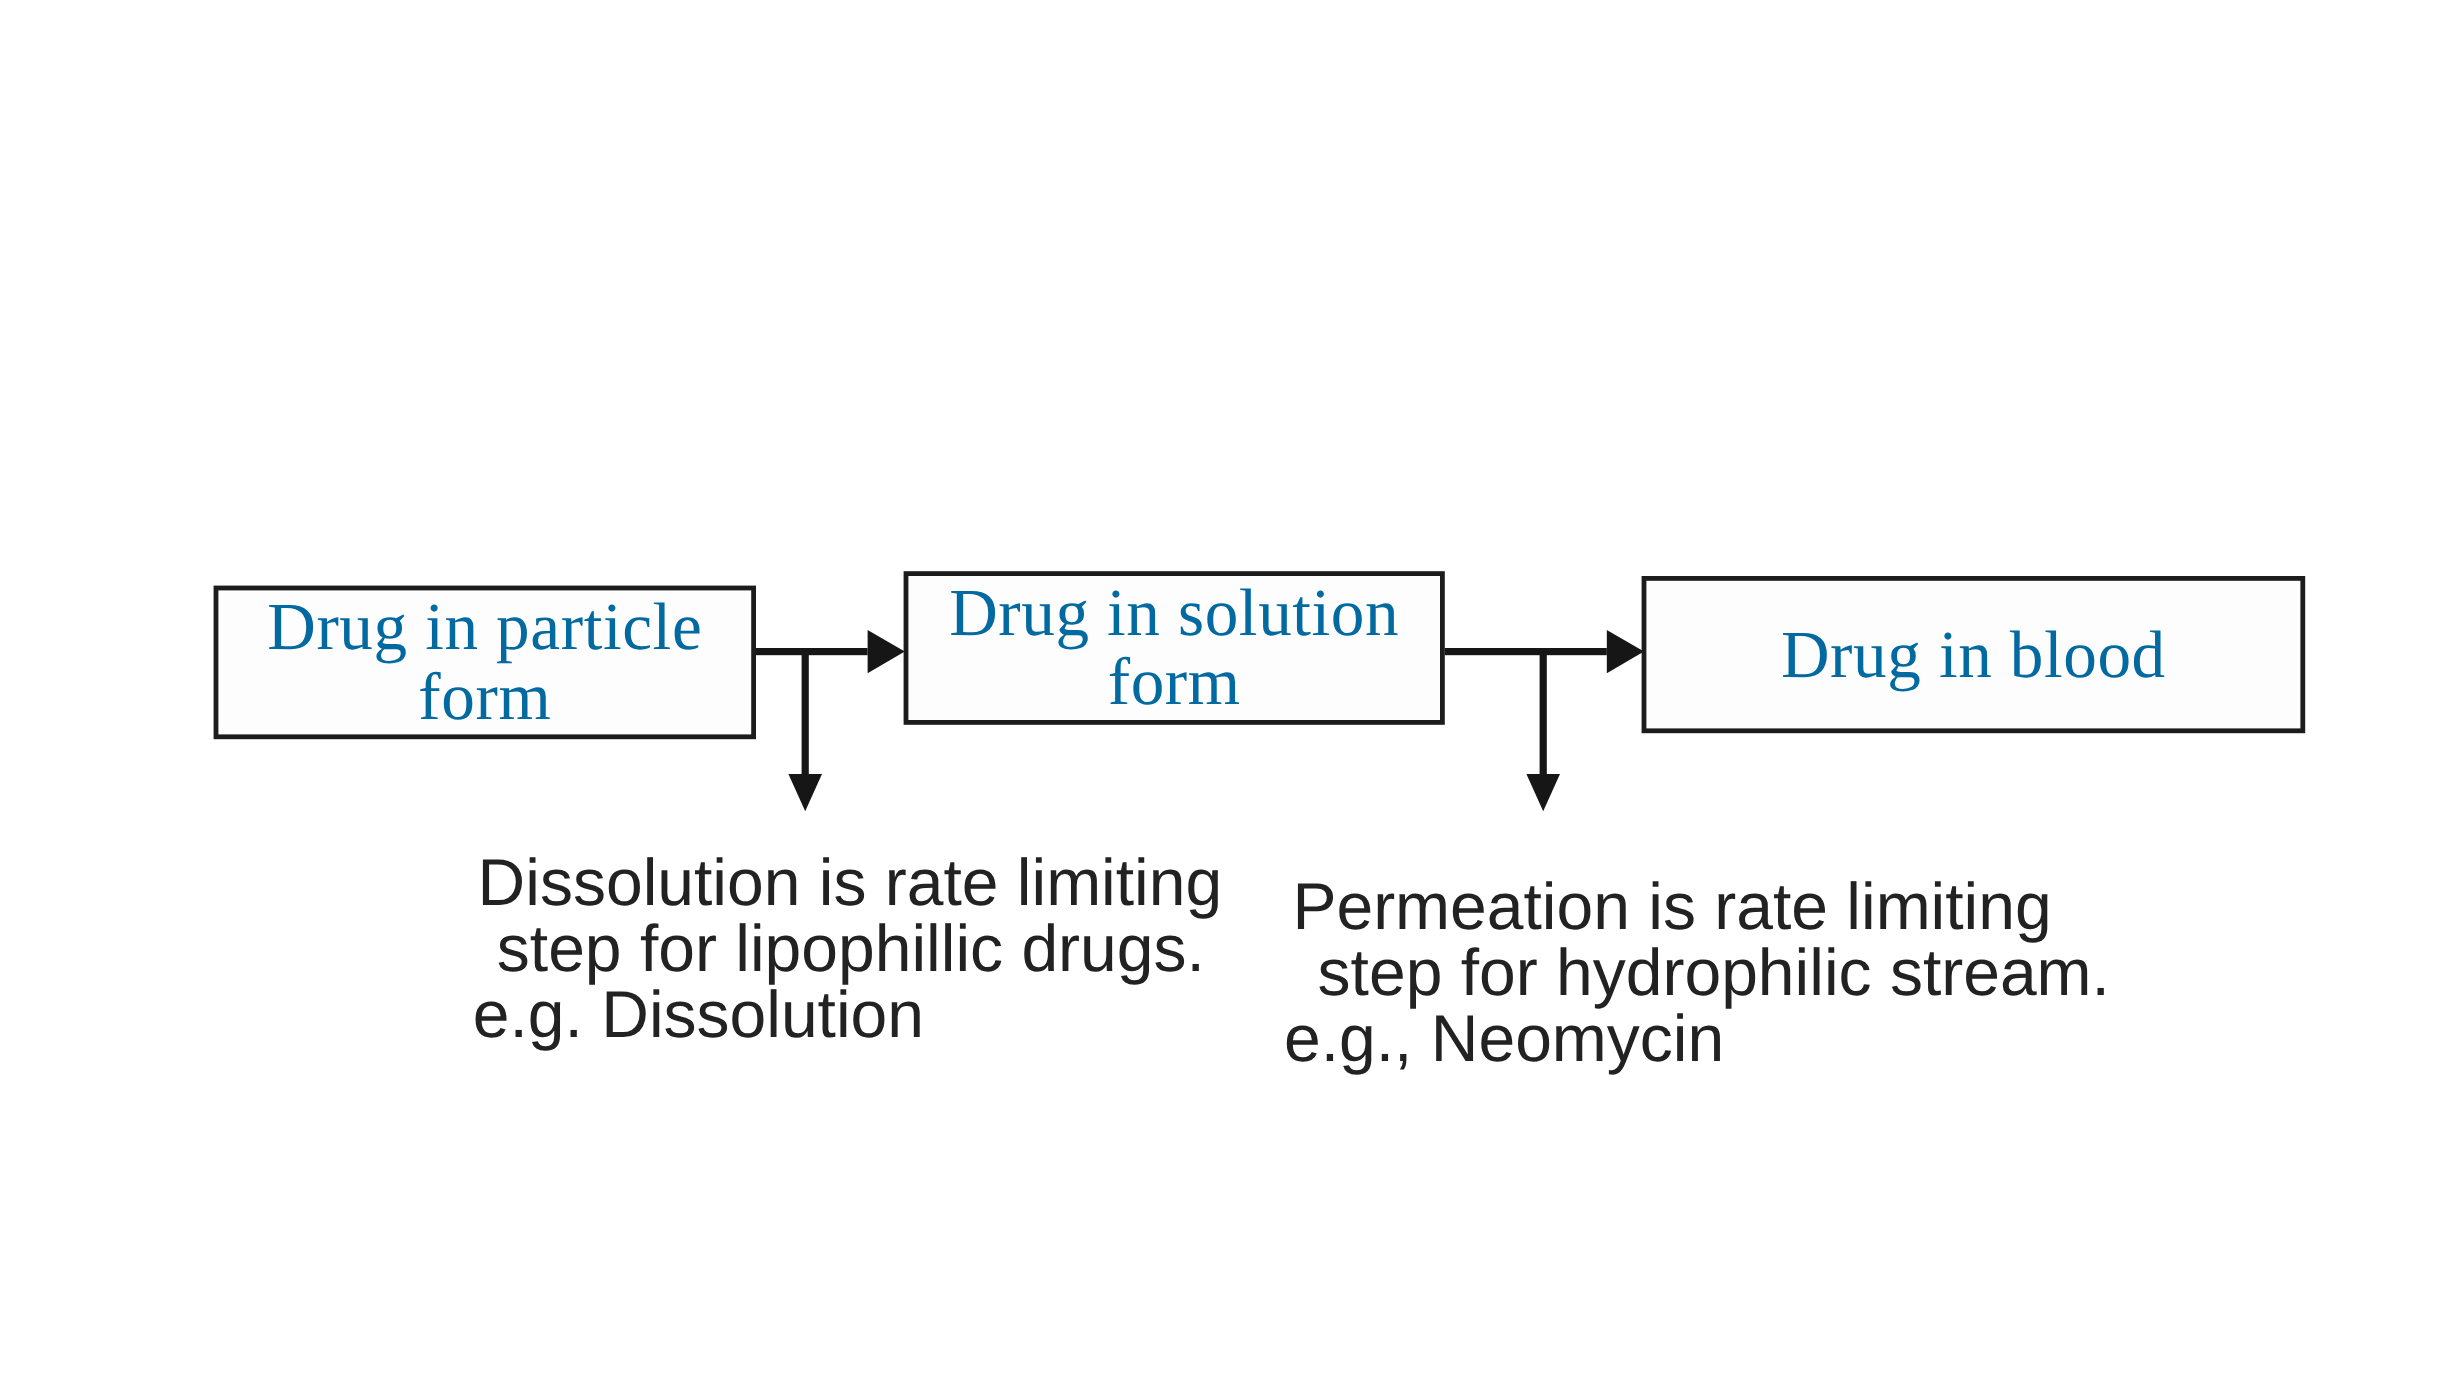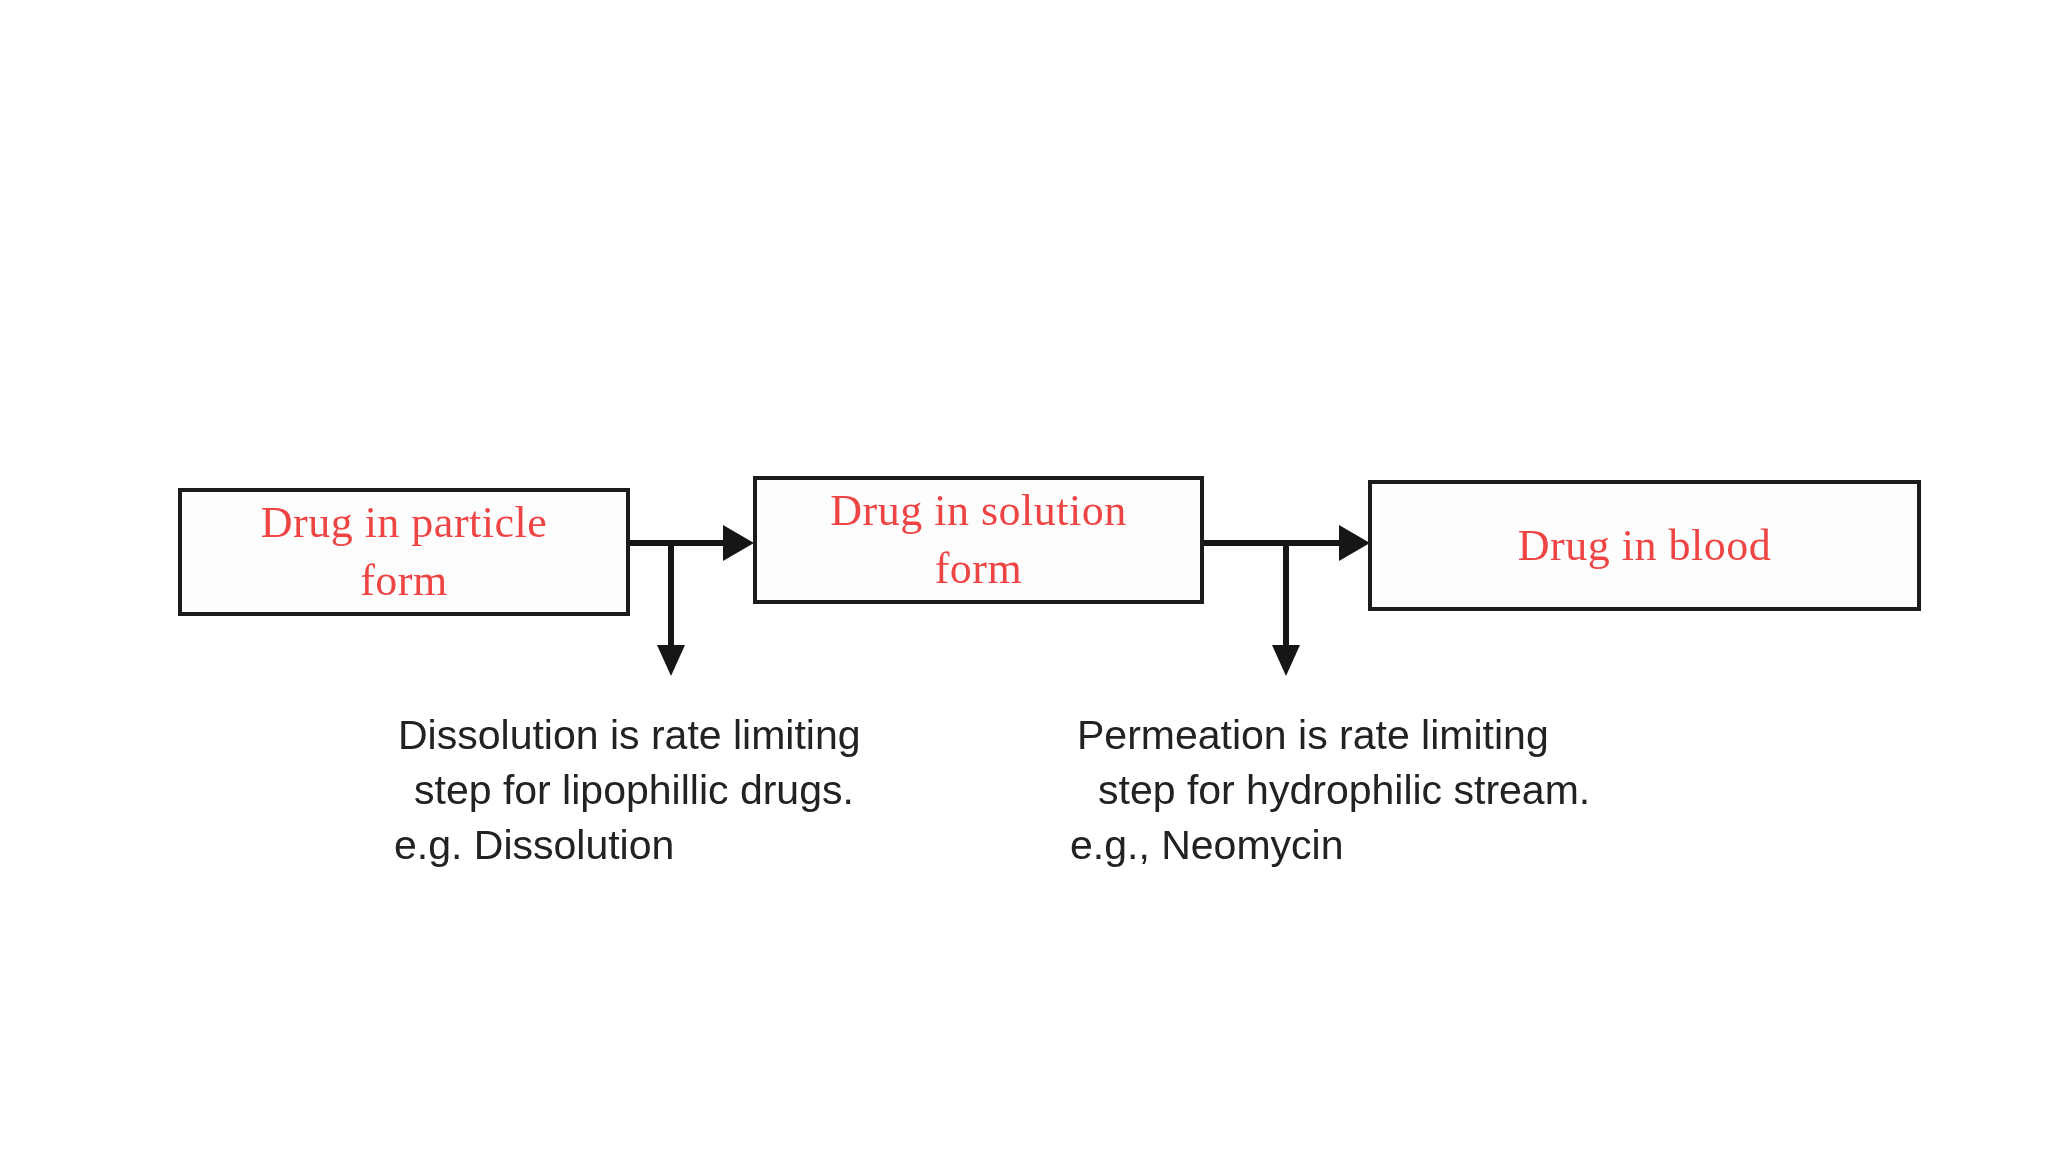--- a/index.html
+++ b/index.html
@@ -17,23 +17,23 @@
     box-sizing: border-box;
     border: 4px solid #1c1c1c;
     background: #fdfdfd;
     display: flex;
     align-items: center;
     justify-content: center;
     text-align: center;
   }
   .box-label {
     font-family: "Liberation Serif", serif;
-    font-size: 44px;
+    font-size: 56px;
     line-height: 58px;
-    color: #ef4444;
+    color: #0369a1;
     letter-spacing: 0.5px;
     white-space: nowrap;
   }
   .box-label .bl { display: block; }
   #box-particle { left: 178px; top: 488px; width: 452px; height: 128px; }
   #box-solution { left: 753px; top: 476px; width: 451px; height: 128px; }
   #box-blood    { left: 1368px; top: 480px; width: 553px; height: 131px; }
 
   
   .hline, .vline { position: absolute; background: #161616; }
@@ -59,31 +59,31 @@
     border-right: 14px solid transparent;
     border-top: 31px solid #161616;
   }
   #arrowhead-down-1 { left: 657px;  top: 645px; }
   #arrowhead-down-2 { left: 1272px; top: 645px; }
 
   
   .note {
     position: absolute;
     font-family: "Liberation Sans", sans-serif;
-    font-size: 41px;
+    font-size: 55px;
     line-height: 55px;
     color: #222222;
     white-space: nowrap;
   }
   .note .nl { display: block; }
   #note-dissolution { left: 394px; top: 708px; }
   #note-dissolution .nl-0 { padding-left: 4px; }
   #note-dissolution .nl-1 { padding-left: 4px; margin-left: 16px; }
   #note-permeation { left: 1070px; top: 708px; }
-  #note-permeation .nl-0 { padding-left: 7px; }
+  #note-permeation .nl-0 { padding-left: 7px; margin-top: 20px; }
   #note-permeation .nl-1 { padding-left: 28px; }
 </style>
 </head>
 <body>
 
 <div class="canvas">
 
   <div class="fc-box" id="box-particle">
     <div class="box-label">
       <span class="bl">Drug in particle</span>

